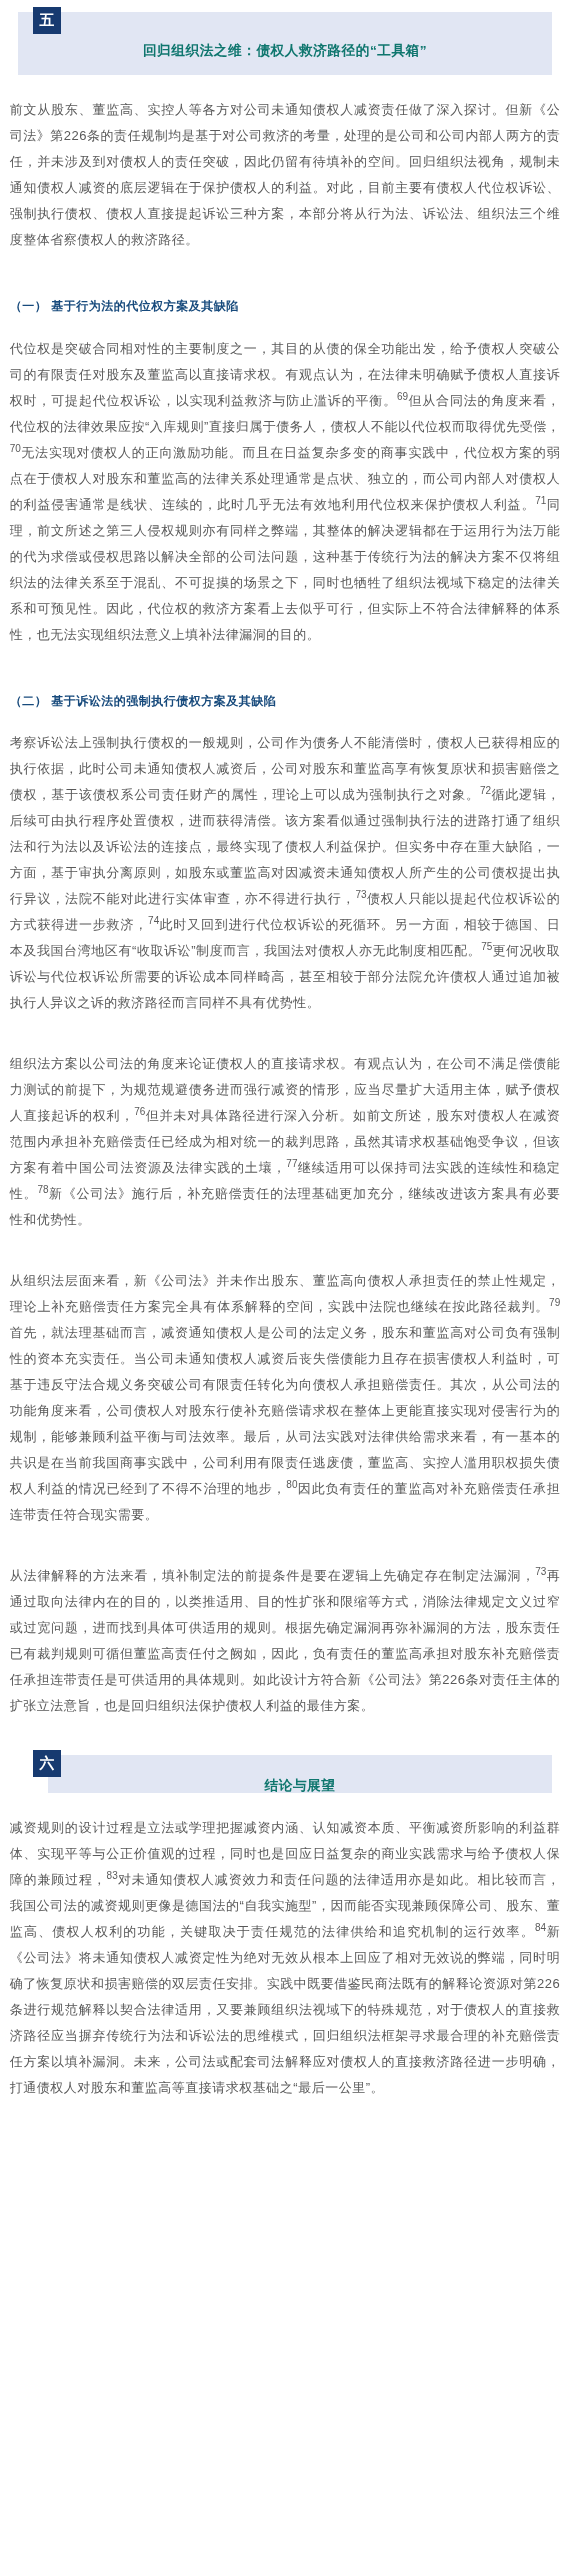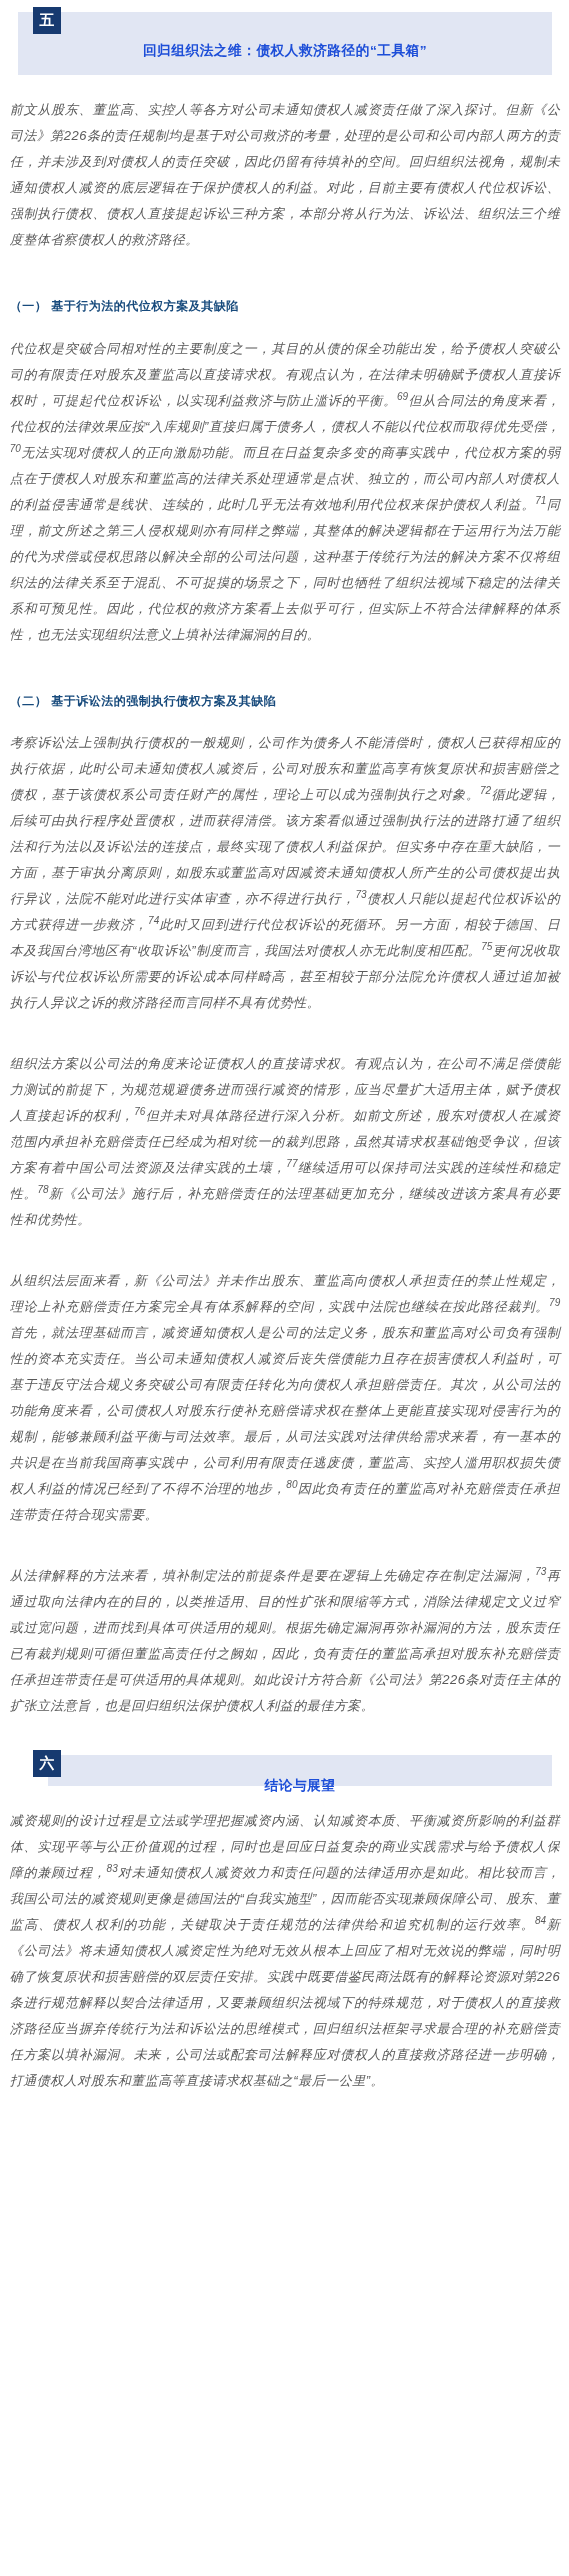--- a/index.html
+++ b/index.html
@@ -42,44 +42,43 @@
     z-index: 2;
   }
   .banner {
     background: #e1e6f3;
     display: flex;
     justify-content: center;
     align-items: flex-start;
     box-sizing: border-box;
   }
   .banner-a { height: 63px; padding-top: 32px; }
-  .banner-b { height: 31px;  padding-top: 24px; margin-left: 30px; }
+  .banner-b { height: 38px;  padding-top: 24px; margin-left: 30px; }
   .banner-title {
     font-size: 13.7px;
     font-weight: bold;
-    color: #1d4ed8;
+    color: #0f766e;
     letter-spacing: 0.5px;
     line-height: 1;
   }
   h2.sub-heading {
     color: #174a7c;
     font-size: 12px;
     font-weight: bold;
     letter-spacing: 0.5px;
     line-height: 1.3;
     margin: 46px 0 0 0;
   }
   p.body-para {
     font-size: 13px;
     line-height: 26px;
     letter-spacing: 0.5px;
     text-align: justify;
     color: #595959;
     margin: 21px 0 0 0;
-    font-style: italic;
   }
   p.body-para:first-child { margin-top: 22px; }
   p.body-para + p.body-para { margin-top: 35px; }
   p.body-para sup {
     font-size: 10px;
     line-height: 0;
     vertical-align: super;
     letter-spacing: 0;
   }
 </style>

